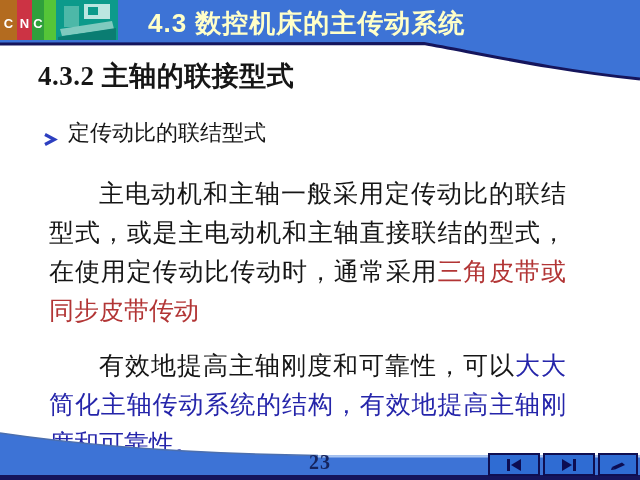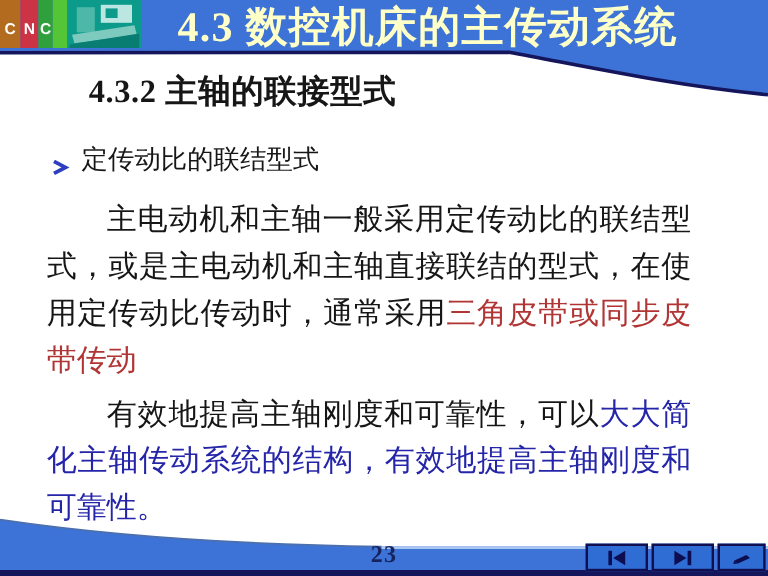--- a/index.html
+++ b/index.html
@@ -31,42 +31,42 @@
   .stripe.s2{width:15px;background:var(--logo-stripe-2,#cc3344);}
   .stripe.s3{width:12px;background:var(--logo-stripe-3,#2fa03c);}
   .stripe.s4{width:12px;background:var(--logo-stripe-4,#55c538);}
   .stripe span{
     color:#fff;font-family:"Liberation Sans",sans-serif;
     font-weight:bold;font-size:13px;line-height:1;padding-top:6px;
   }
   .machine{position:absolute;top:0;left:56px;display:block;}
   .header-title{
     position:absolute;top:7px;left:148px;width:460px;
-    font-family:Liberation Serif, serif;font-weight:bold;
-    font-size:35px;line-height:32px;letter-spacing:1px;
+    font-family:Liberation Sans, sans-serif;font-weight:bold;
+    font-size:26px;line-height:32px;letter-spacing:1px;
     color:var(--title-yellow,#ffffc8);white-space:nowrap;
   }
   
   .section-heading{
     position:absolute;top:58px;left:38px;
     font-size:27px;font-weight:bold;color:var(--text-black,#161616);
-    letter-spacing:.5px;white-space:nowrap;margin-left:36px;
+    letter-spacing:.5px;white-space:nowrap;
   }
   .bullet-item{
     position:absolute;top:118px;left:42px;display:flex;align-items:flex-end;
     font-size:22px;color:var(--text-black,#161616);
   }
   .bullet-item .arrow{display:block;margin-right:9px;}
   .arrow-glyph{fill:none;stroke:#2d3fc0;stroke-width:3.2;stroke-linejoin:miter;}
   .body-text{
     position:absolute;top:158px;left:33px;width:549px;
     font-size:25px;line-height:39px;text-align:justify;
     color:var(--text-black,#161616);
   }
-  .body-text p{margin:6px;text-indent:2em;}
+  .body-text p{margin:16px;text-indent:2em;}
   .hl{font-weight:inherit;}
   
   .footer-svg{position:absolute;bottom:0;left:0;display:block;}
   .footer-fill{fill:var(--brand-blue,#3d73d6);}
   .footer-curve{fill:none;stroke:#4c6fae;stroke-width:1.5;}
   .footer-bevel{fill:none;stroke:#aac6f2;stroke-width:2;}
   .footer-base{fill:var(--navy,#15155c);}
   .page-number{
     position:absolute;bottom:6px;left:0;width:640px;text-align:center;
     font-size:20px;font-weight:bold;color:#15245e;letter-spacing:1px;

